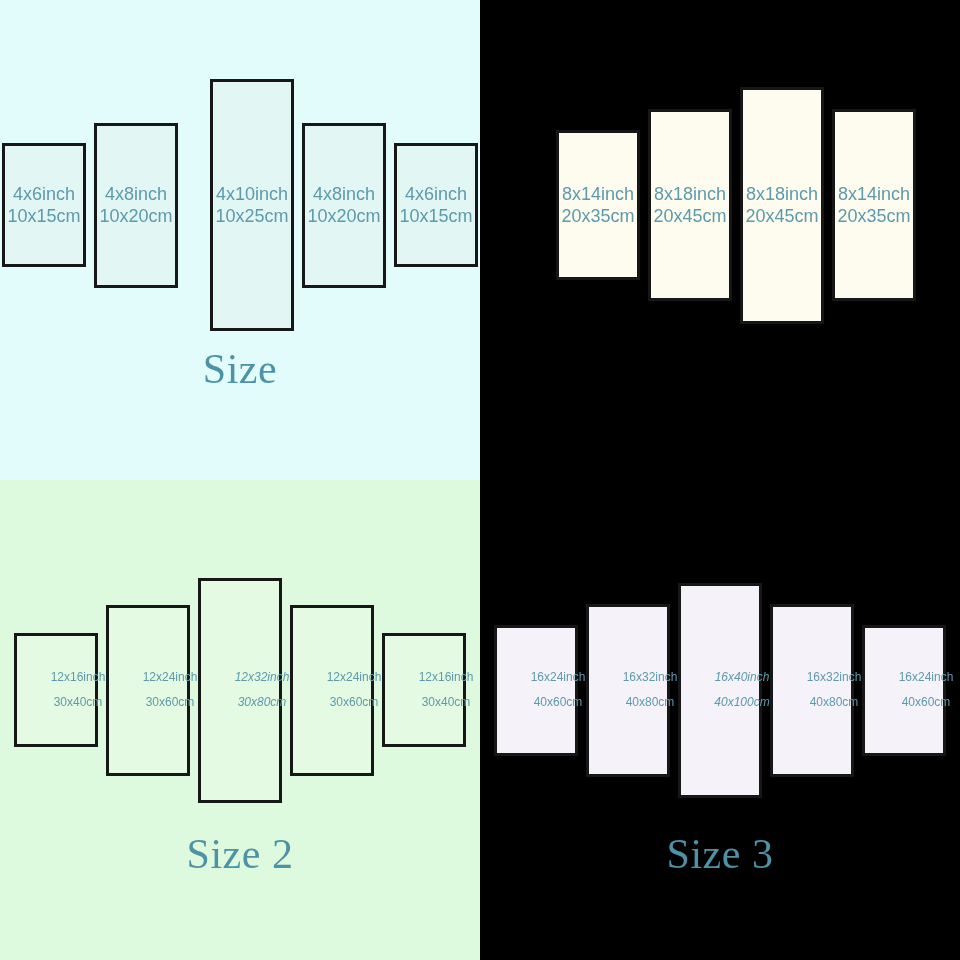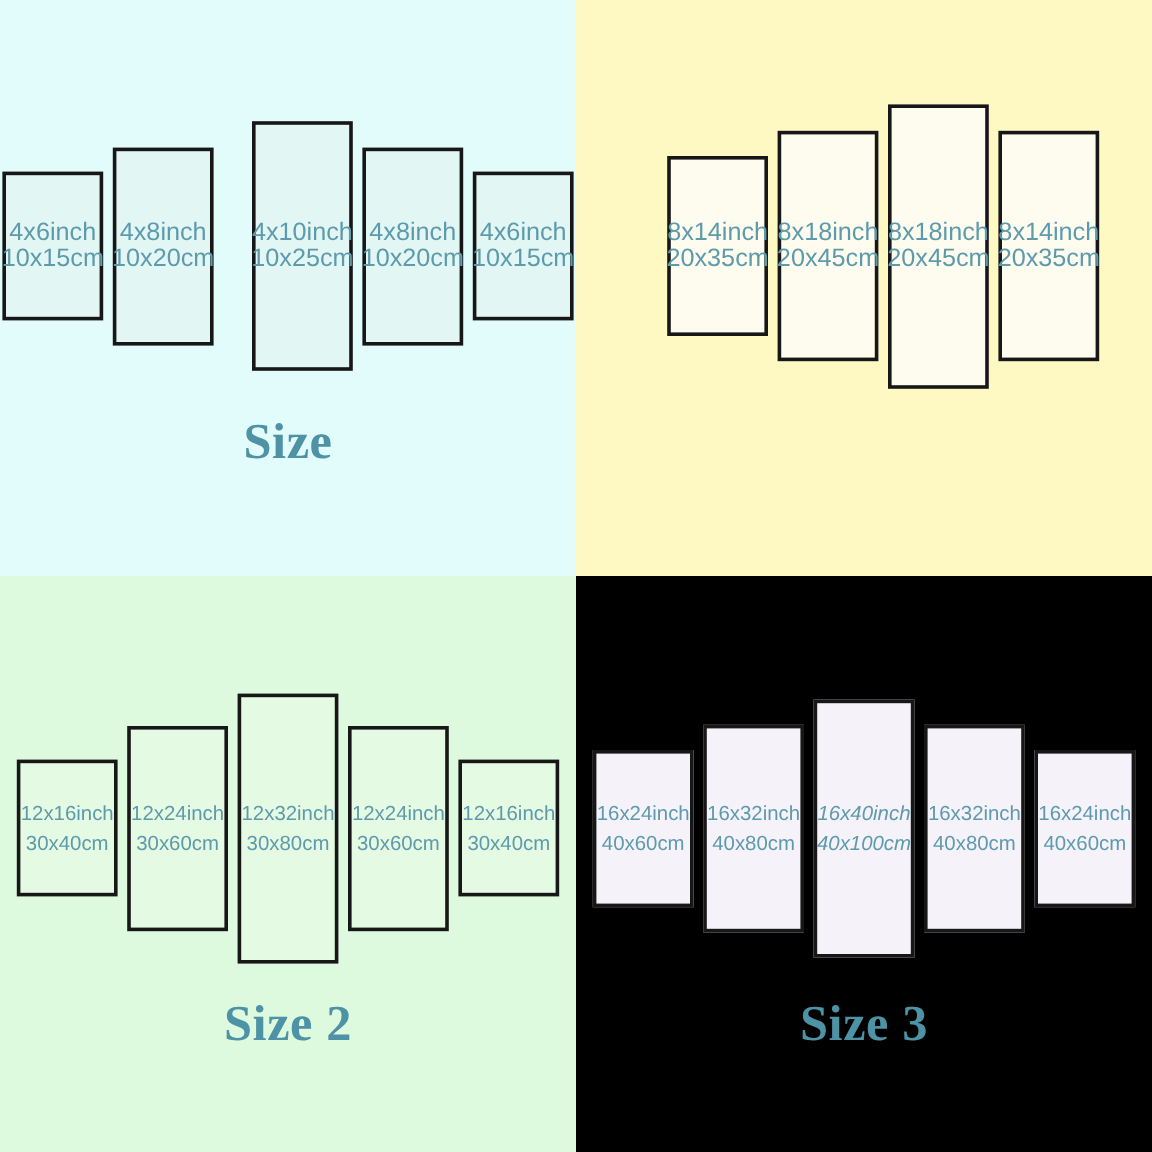--- a/index.html
+++ b/index.html
@@ -41,53 +41,53 @@
   }
   .ptext {
     position: absolute;
     left: 50%;
     top: 50%;
     transform: translate(-50%, -50%);
     white-space: nowrap;
     text-align: center;
     color: var(--text-color, #5d9aac);
   }
-  .q0 .ptext, .q1 .ptext { font-size: 21px; line-height: 22px; }
-  .q2 .ptext, .q3 .ptext { font-size: 17px; line-height: 25px; }
+  .q0 .ptext, .q1 .ptext { font-size: 18px; line-height: 22px; }
+  .q2 .ptext, .q3 .ptext { font-size: 12px; line-height: 25px; margin-left: 22px; }
 
   
   .q0 .panel:nth-child(1) { height: 124px; }
   .q0 .panel:nth-child(2) { height: 165px; }
-  .q0 .panel:nth-child(3) { height: 208px; margin-left: 24px; }
+  .q0 .panel:nth-child(3) { height: 252px; margin-left: 24px; }
   .q0 .panel:nth-child(4) { height: 165px; }
   .q0 .panel:nth-child(5) { height: 124px; }
 
   .q1 .panel:nth-child(1) { height: 150px; }
   .q1 .panel:nth-child(2) { height: 192px; }
   .q1 .panel:nth-child(3) { height: 237px; }
   .q1 .panel:nth-child(4) { height: 192px; }
   .q1 .panel:nth-child(5) { height: 150px; }
 
   .q2 .panel:nth-child(1) { height: 114px; }
   .q2 .panel:nth-child(2) { height: 171px; }
-  .q2 .panel:nth-child(3) { height: 225px; }
+  .q2 .panel:nth-child(3) { height: 225px; font-style: italic; }
   .q2 .panel:nth-child(4) { height: 171px; }
   .q2 .panel:nth-child(5) { height: 114px; }
 
   .q3 .panel:nth-child(1) { height: 131px; }
   .q3 .panel:nth-child(2) { height: 173px; }
   .q3 .panel:nth-child(3) { height: 215px; font-style: italic; }
   .q3 .panel:nth-child(4) { height: 173px; }
   .q3 .panel:nth-child(5) { height: 131px; }
 
   .title {
     margin: 20px 0 0 0;
     text-align: center;
     font-family: "Liberation Serif", serif;
-    font-weight: bold;
+    font-weight: normal;
     font-size: 42px;
     color: var(--title-color, #4d92a5);
     letter-spacing: 0.5px;
   }
 </style>
 </head>
 <body>
 
 <div class="grid" style="--title-color: #4d92a5; --text-color: #5d9aac; --border-color: #171717;">
 
@@ -120,21 +120,21 @@
       <div class="panel">
         <div class="ptext">
           <div>4x6inch</div>
           <div>10x15cm</div>
         </div>
       </div>
     </div>
     <h2 class="title">Size</h2>
   </section>
 
-  <section class="quadrant q1" style="background: #fef9c3; padding-left: 32px; --panel-fill: #fdfcee;">
+  <section class="quadrant q1" style="background: #000000; padding-left: 32px; --panel-fill: #fdfcee;">
     <div class="panels">
       <div class="panel">
         <div class="ptext">
           <div>8x14inch</div>
           <div>20x35cm</div>
         </div>
       </div>
       <div class="panel">
         <div class="ptext">
           <div>8x18inch</div>

